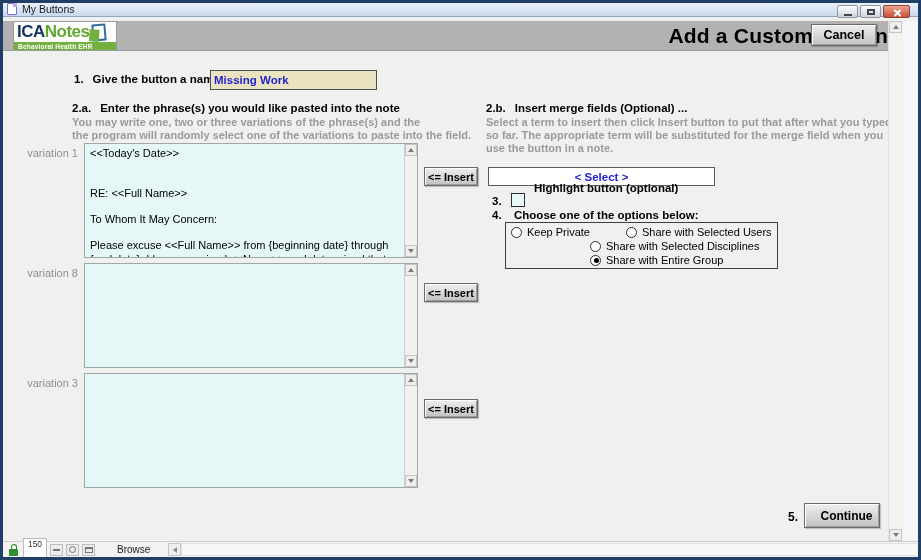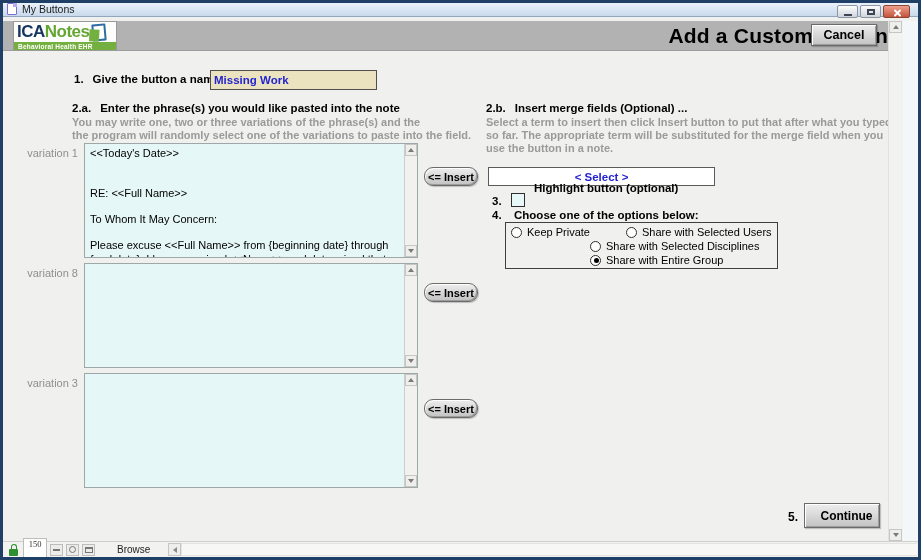--- a/index.html
+++ b/index.html
@@ -44,21 +44,21 @@
     background:#74b03f; transform:rotate(8deg); }
   .logo-tag { height:9px; background:#74b03f; color:#fff; font-size:6.5px; font-weight:bold;
     line-height:9px; padding-left:4px; letter-spacing:.2px; }
 
   
   .btn { position:absolute; font-family:"Liberation Sans",sans-serif; font-weight:bold; color:#000;
     background:linear-gradient(#eeeeee,#c2c2c2); border:1px solid #6b6b6b;
     box-shadow:inset 1px 1px 0 #ffffff, inset -1px -1px 0 #9c9c9c, 1px 1px 1px rgba(0,0,0,.2);
     display:flex; align-items:center; justify-content:center; cursor:pointer; }
   .btn-cancel { left:811px; top:24px; width:66px; height:22px; font-size:12.5px; z-index:6;}
-  .btn-insert { left:424px; width:54px; height:19px; font-size:11px;border-radius:9px; }
+  .btn-insert { left:424px; width:54px; height:19px; font-size:11px; }
   .btn-insert.i1 { top:167px; } .btn-insert.i2 { top:283px; } .btn-insert.i3 { top:399px; }
   .btn-continue { left:804px; top:503px; width:76px; height:25px; font-size:12px;padding-left:9px; }
 
   
   .lbl { position:absolute; font-size:11.5px; font-weight:bold; color:#000; white-space:nowrap; }
   .lbl .num { margin-right:9px; }
   .step1-lbl { left:74px; top:73px; }
   .step2a-lbl { left:72px; top:102px; }
   .step2b-lbl { left:486px; top:102px; }
   .help { position:absolute; font-size:11px; font-weight:bold; color:#9a9a9a; }
@@ -121,21 +121,21 @@
   .vscroll .sc-btn { width:13px; }
   .right-strip { position:absolute; left:903px; top:21px; width:15px; height:520px; background:#f4f7fa; z-index:5; }
 
   
   .statusbar { position:absolute; left:3px; top:541px; width:915px; height:16px;
     background:#f2f2f0; border-top:1px solid #cfcfcd; z-index:40; display:flex; align-items:center; }
   .lock { position:relative; width:11px; height:12px; margin-left:5px; flex:none; cursor:pointer; }
   .lock-shackle { width:6px; height:5px; border:1.5px solid #2f8f2f; border-bottom:none; border-radius:3px 3px 0 0; margin:0 auto; }
   .lock-body { width:9px; height:7px; background:#2f8f2f; border-radius:1px; margin:0 auto; }
   .zoom-level { width:24px; height:24px; margin-left:4px; background:#fff; border:1px solid #bdbdbb;
-    font-size:8.5px; text-align:center; line-height:11px; color:#333; cursor:pointer;font-family:Liberation Serif, serif; }
+    font-size:8.5px; text-align:center; line-height:11px; color:#333; cursor:pointer; }
   .mini-icon { width:13px; height:12px; margin-left:3px; border:1px solid #bdbdbb; background:#ececea;
     display:flex; align-items:center; justify-content:center; cursor:pointer; }
   .mi-minus { width:7px; height:2px; background:#777; }
   .mi-circle { width:7px; height:7px; border:1.5px solid #777; border-radius:50%; }
   .mi-rect { width:8px; height:6px; border:1px solid #777; border-top:2.5px solid #777; }
   .mode-popup { margin-left:12px; height:13px; padding:0 10px; font-size:10px; color:#222;
     display:flex; align-items:center; cursor:pointer; }
   .hsc-left { width:13px; height:13px; margin-left:8px; background:#eeeeec; border:1px solid #c6c6c4;
     display:flex; align-items:center; justify-content:center; cursor:pointer; }
   .htrack { flex:1; height:13px; margin-right:1px; background:#f7f7f5; border:1px solid #e3e3e1; border-right:none; }

